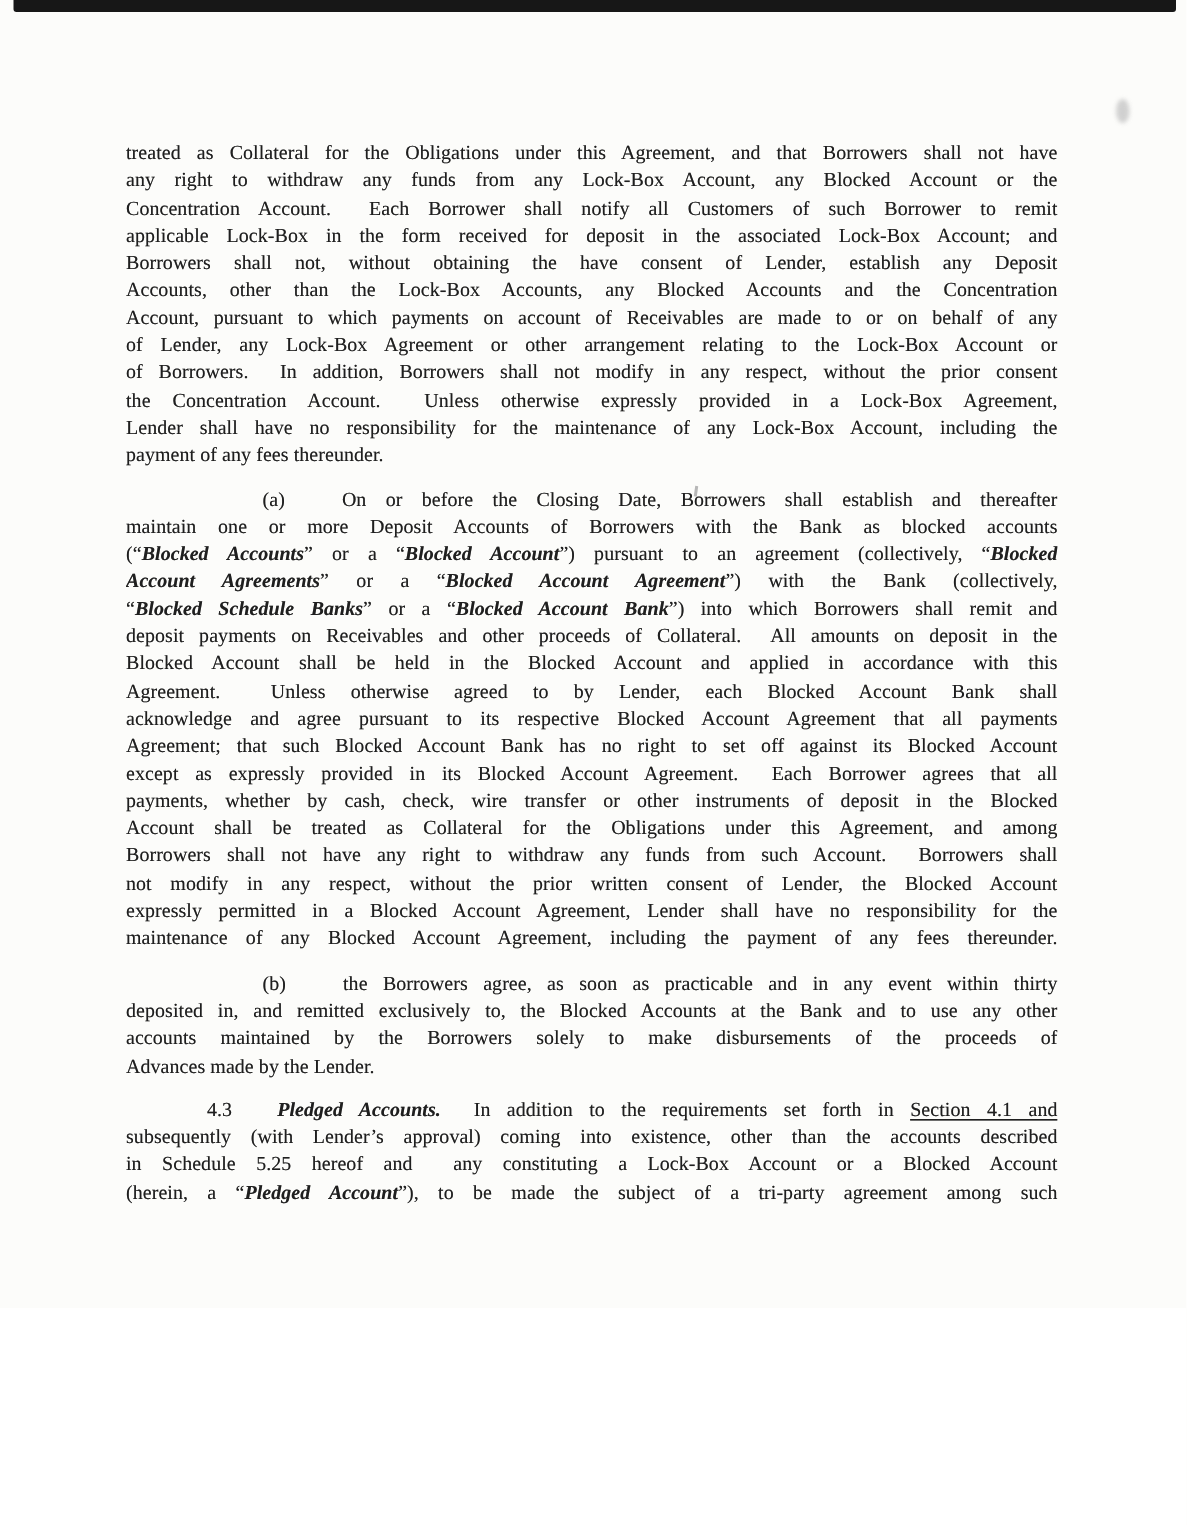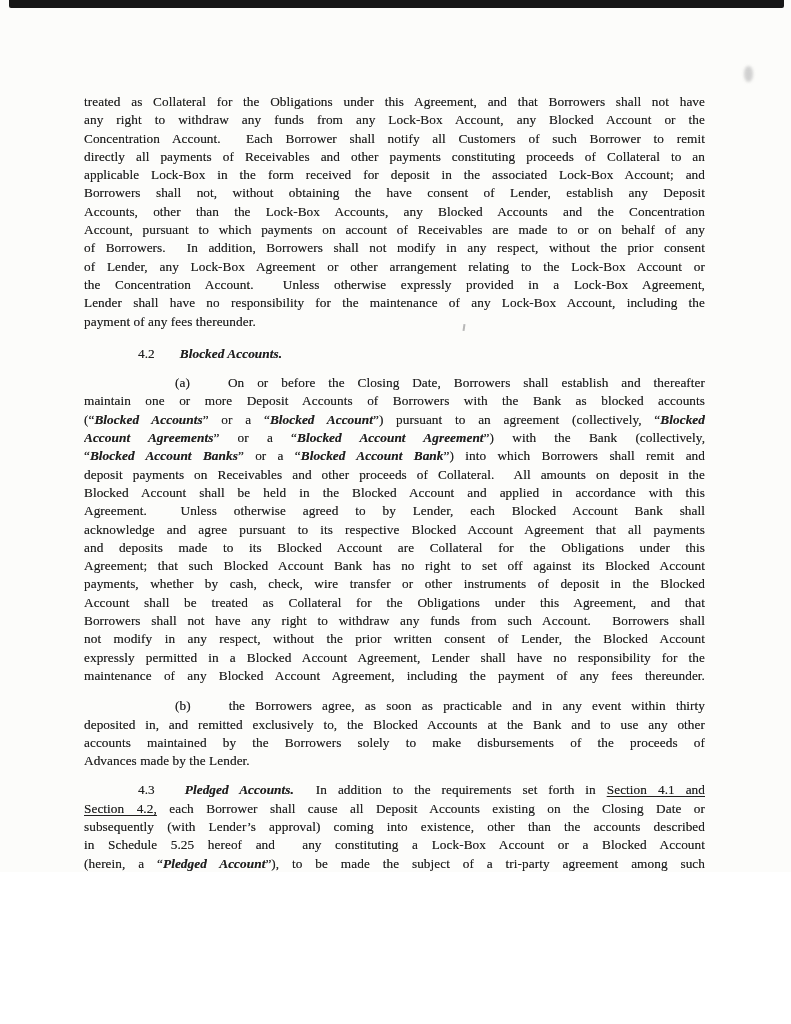--- a/index.html
+++ b/index.html
@@ -78,62 +78,57 @@
 <div class="page" data-name="document-page">
   <div class="top-edge-bar" data-name="scan-edge-artifact"></div>
   <div class="smudge-a" data-name="scan-smudge"></div>
   <div class="smudge-b" data-name="scan-smudge"></div>
 
   <div class="doc-body" data-name="document-body">
       <div class="para" data-name="continuation-paragraph">
         <div class="line" data-name="text-line"><span data-name="text-run">treated as Collateral for the Obligations under this Agreement, and that Borrowers shall not have</span></div>
         <div class="line" data-name="text-line"><span data-name="text-run">any right to withdraw any funds from any Lock-Box Account, any Blocked Account or the</span></div>
         <div class="line" data-name="text-line"><span data-name="text-run">Concentration Account.&nbsp; Each Borrower shall notify all Customers of such Borrower to remit</span></div>
-        <div class="line" data-name="text-line"><span data-name="text-run">directly all payments of Receivables and other payments constituting proceeds of Collateral to an</span></div>
         <div class="line" data-name="text-line"><span data-name="text-run">applicable Lock-Box in the form received for deposit in the associated Lock-Box Account; and</span></div>
         <div class="line" data-name="text-line"><span data-name="text-run">Borrowers shall not, without obtaining the have consent of Lender, establish any Deposit</span></div>
         <div class="line" data-name="text-line"><span data-name="text-run">Accounts, other than the Lock-Box Accounts, any Blocked Accounts and the Concentration</span></div>
         <div class="line" data-name="text-line"><span data-name="text-run">Account, pursuant to which payments on account of Receivables are made to or on behalf of any</span></div>
+        <div class="line" data-name="text-line"><span data-name="text-run">of Lender, any Lock-Box Agreement or other arrangement relating to the Lock-Box Account or</span></div>
         <div class="line" data-name="text-line"><span data-name="text-run">of Borrowers.&nbsp; In addition, Borrowers shall not modify in any respect, without the prior consent</span></div>
-        <div class="line" data-name="text-line"><span data-name="text-run">of Lender, any Lock-Box Agreement or other arrangement relating to the Lock-Box Account or</span></div>
         <div class="line" data-name="text-line"><span data-name="text-run">the Concentration Account.&nbsp; Unless otherwise expressly provided in a Lock-Box Agreement,</span></div>
         <div class="line" data-name="text-line"><span data-name="text-run">Lender shall have no responsibility for the maintenance of any Lock-Box Account, including the</span></div>
         <div class="line last" data-name="text-line"><span data-name="text-run">payment of any fees thereunder.</span></div>
-      </div>
-      <div class="para" data-name="section-4-2-heading">
-        <div class="line last" data-name="text-line"><span class="tab" data-name="tab-space" style="width: 54px;"></span><span data-name="text-run">4.2</span><span class="tab" data-name="tab-space" style="width: 25px;"></span><span class="bi" data-name="text-run">Blocked Accounts.</span></div>
       </div>
       <div class="para" data-name="paragraph-4-2-a">
         <div class="line" data-name="text-line"><span class="tab" data-name="tab-space" style="width: 91px;"></span><span data-name="text-run">(a)</span><span class="tab" data-name="tab-space" style="width: 38px;"></span><span data-name="text-run">On or before the Closing Date, Borrowers shall establish and thereafter</span></div>
         <div class="line" data-name="text-line"><span data-name="text-run">maintain one or more Deposit Accounts of Borrowers with the Bank as blocked accounts</span></div>
         <div class="line" data-name="text-line"><span data-name="text-run">(“</span><span class="bi" data-name="text-run">Blocked Accounts</span><span data-name="text-run">” or a “</span><span class="bi" data-name="text-run">Blocked Account</span><span data-name="text-run">”) pursuant to an agreement (collectively, “</span><span class="bi" data-name="text-run">Blocked</span></div>
         <div class="line" data-name="text-line"><span class="bi" data-name="text-run">Account Agreements</span><span data-name="text-run">” or a “</span><span class="bi" data-name="text-run">Blocked Account Agreement</span><span data-name="text-run">”) with the Bank (collectively,</span></div>
-        <div class="line" data-name="text-line"><span data-name="text-run">“</span><span class="bi" data-name="text-run">Blocked Account Banks</span><span data-name="text-run">” or a “</span><span class="bi" data-name="text-run">Blocked Account Bank</span><span data-name="text-run">”) into which Borrowers shall remit and</span></div>
+        <div class="line" data-name="text-line"><span data-name="text-run">“</span><span class="bi" data-name="text-run">Blocked Schedule Banks</span><span data-name="text-run">” or a “</span><span class="bi" data-name="text-run">Blocked Account Bank</span><span data-name="text-run">”) into which Borrowers shall remit and</span></div>
         <div class="line" data-name="text-line"><span data-name="text-run">deposit payments on Receivables and other proceeds of Collateral.&nbsp; All amounts on deposit in the</span></div>
         <div class="line" data-name="text-line"><span data-name="text-run">Blocked Account shall be held in the Blocked Account and applied in accordance with this</span></div>
         <div class="line" data-name="text-line"><span data-name="text-run">Agreement.&nbsp; Unless otherwise agreed to by Lender, each Blocked Account Bank shall</span></div>
         <div class="line" data-name="text-line"><span data-name="text-run">acknowledge and agree pursuant to its respective Blocked Account Agreement that all payments</span></div>
-        <div class="line" data-name="text-line"><span data-name="text-run">and deposits made to its Blocked Account are Collateral for the Obligations under this</span></div>
         <div class="line" data-name="text-line"><span data-name="text-run">Agreement; that such Blocked Account Bank has no right to set off against its Blocked Account</span></div>
+        <div class="line" data-name="text-line"><span data-name="text-run">except as expressly provided in its Blocked Account Agreement.&nbsp; Each Borrower agrees that all</span></div>
         <div class="line" data-name="text-line"><span data-name="text-run">payments, whether by cash, check, wire transfer or other instruments of deposit in the Blocked</span></div>
-        <div class="line" data-name="text-line"><span data-name="text-run">Account shall be treated as Collateral for the Obligations under this Agreement, and that</span></div>
+        <div class="line" data-name="text-line"><span data-name="text-run">Account shall be treated as Collateral for the Obligations under this Agreement, and among</span></div>
         <div class="line" data-name="text-line"><span data-name="text-run">Borrowers shall not have any right to withdraw any funds from such Account.&nbsp; Borrowers shall</span></div>
         <div class="line" data-name="text-line"><span data-name="text-run">not modify in any respect, without the prior written consent of Lender, the Blocked Account</span></div>
         <div class="line" data-name="text-line"><span data-name="text-run">expressly permitted in a Blocked Account Agreement, Lender shall have no responsibility for the</span></div>
         <div class="line" data-name="text-line"><span data-name="text-run">maintenance of any Blocked Account Agreement, including the payment of any fees thereunder.</span></div>
       </div>
       <div class="para" data-name="paragraph-4-2-b">
         <div class="line" data-name="text-line"><span class="tab" data-name="tab-space" style="width: 91px;"></span><span data-name="text-run">(b)</span><span class="tab" data-name="tab-space" style="width: 38px;"></span><span data-name="text-run">the Borrowers agree, as soon as practicable and in any event within thirty</span></div>
         <div class="line" data-name="text-line"><span data-name="text-run">deposited in, and remitted exclusively to, the Blocked Accounts at the Bank and to use any other</span></div>
         <div class="line" data-name="text-line"><span data-name="text-run">accounts maintained by the Borrowers solely to make disbursements of the proceeds of</span></div>
         <div class="line last" data-name="text-line"><span data-name="text-run">Advances made by the Lender.</span></div>
       </div>
       <div class="para" data-name="section-4-3-paragraph">
         <div class="line" data-name="text-line"><span class="tab" data-name="tab-space" style="width: 54px;"></span><span data-name="text-run">4.3</span><span class="tab" data-name="tab-space" style="width: 30px;"></span><span class="bi" data-name="text-run">Pledged Accounts.</span><span data-name="text-run">&nbsp; In addition to the requirements set forth in </span><span class="u" data-name="text-run">Section 4.1 and</span></div>
-        <div class="line" data-name="text-line"><span class="u" data-name="text-run">Section 4.2,</span><span data-name="text-run"> each Borrower shall cause all Deposit Accounts existing on the Closing Date or</span></div>
         <div class="line" data-name="text-line"><span data-name="text-run">subsequently (with Lender’s approval) coming into existence, other than the accounts described</span></div>
         <div class="line" data-name="text-line"><span data-name="text-run">in Schedule 5.25 hereof and&nbsp; any constituting a Lock-Box Account or a Blocked Account</span></div>
         <div class="line" data-name="text-line"><span data-name="text-run">(herein, a “</span><span class="bi" data-name="text-run">Pledged Account</span><span data-name="text-run">”), to be made the subject of a tri-party agreement among such</span></div>
       </div>
     </div>
 
   <div class="page-number" data-name="page-number">- 39 -</div>
 </div>
 
 </body></html>

